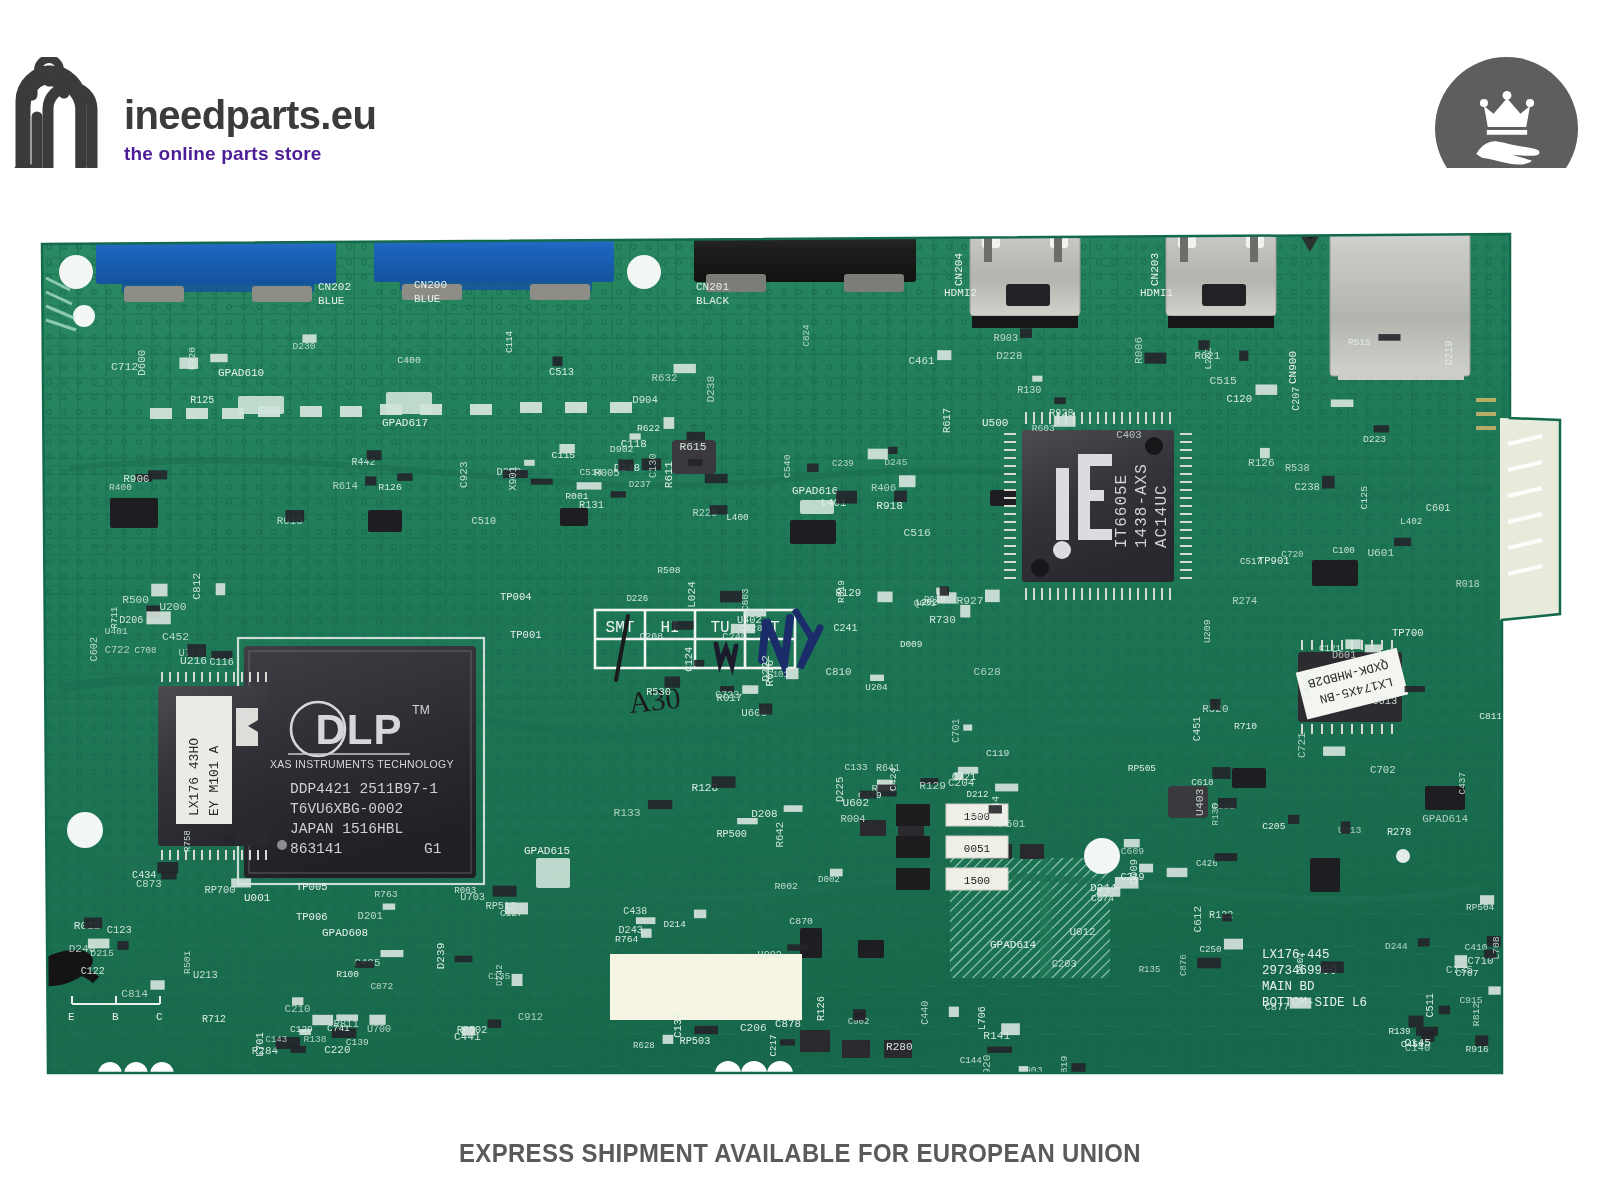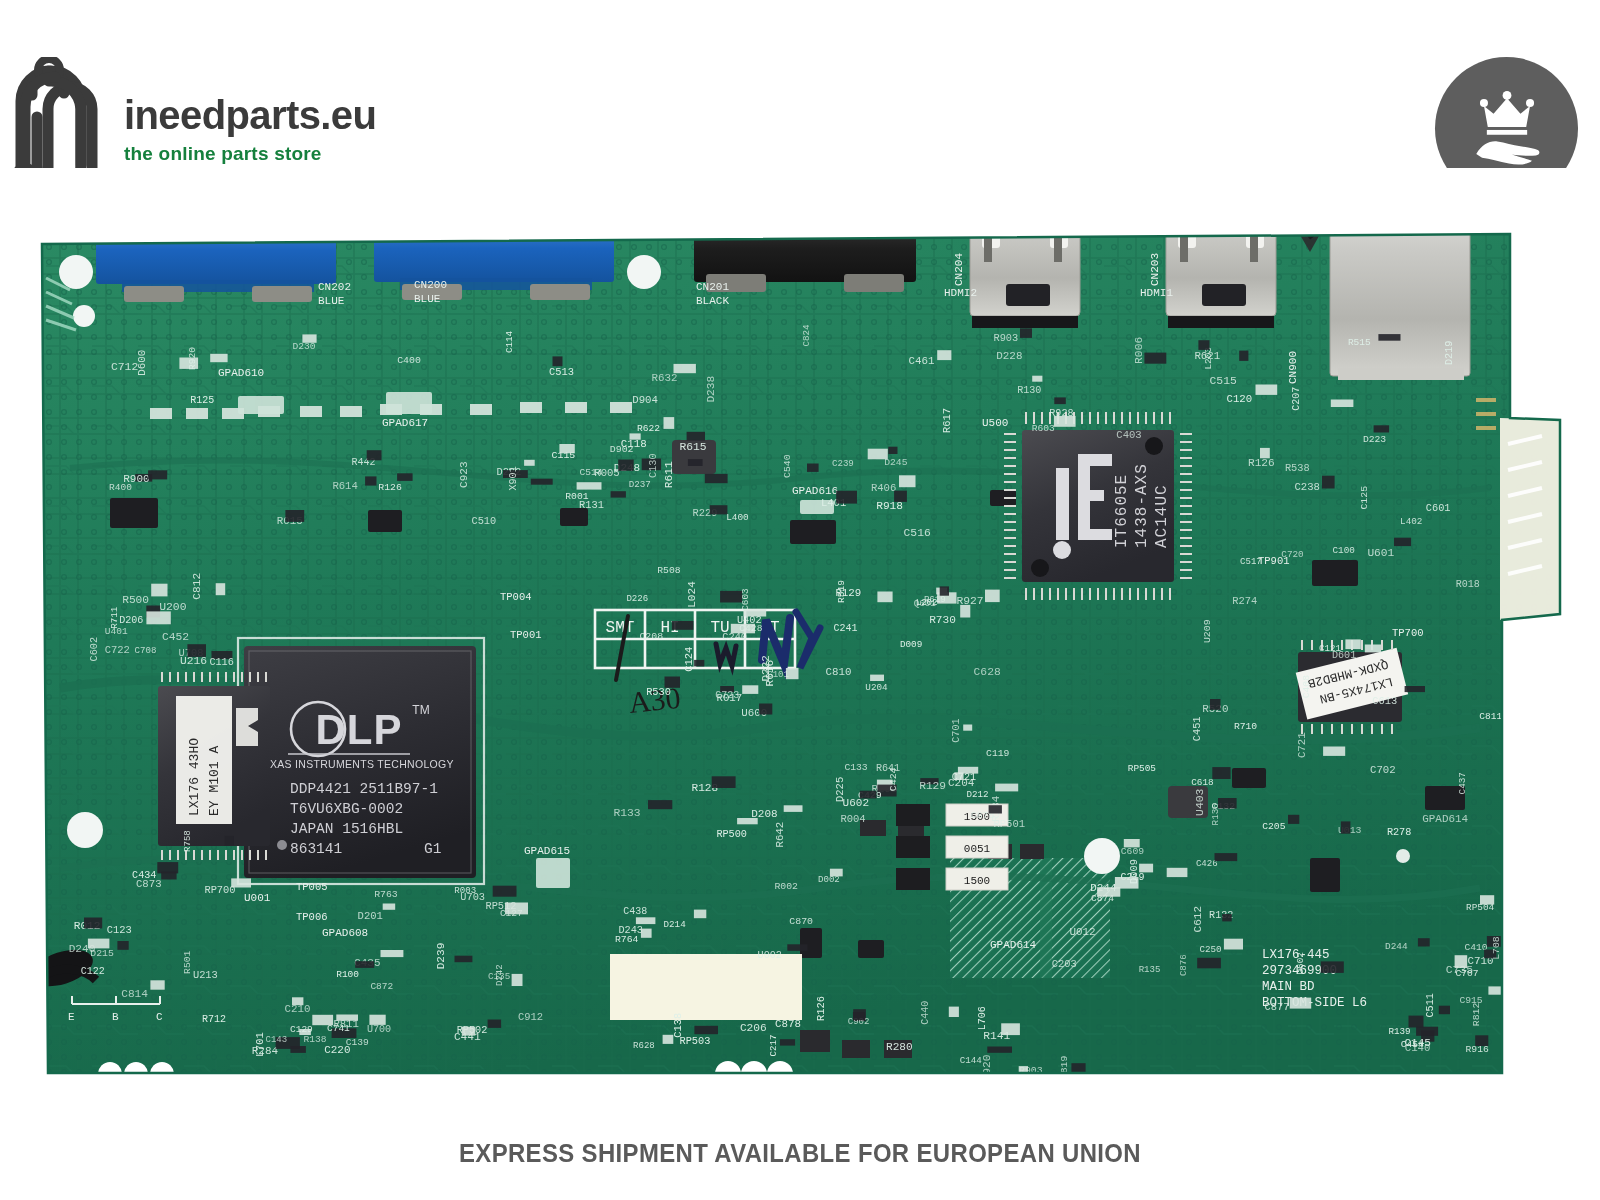--- a/index.html
+++ b/index.html
@@ -17,21 +17,21 @@
     position: absolute; left: 0; top: 12px; width: 1600px; height: 170px; margin-top: 33px;
   }
   #logo-block { position: absolute; left: 8px; top: 12px; display: flex; align-items: flex-start; }
   #logo-mark { width: 112px; height: 128px; flex: none; }
   #logo-text { margin-left: 4px; padding-top: 38px; }
   #wordmark {
     font-size: 40px; font-weight: 700; color: #3b3b3b; letter-spacing: -0.6px;
     line-height: 1; white-space: nowrap;
   }
   #tagline {
-    font-size: 19px; font-weight: 700; color: #15803d; letter-spacing: 0.2px;
+    font-size: 19px; font-weight: 700; color: #4c1d95; letter-spacing: 0.2px;
     line-height: 1; margin-top: 9px; white-space: nowrap;
   }
   #quality-badge {
     position: absolute; right: 22px; top: 12px;
     width: 143px; height: 143px; border-radius: 50%;
     background: #5e5e5e;
     display: flex; align-items: center; justify-content: center;
   }
 
   

